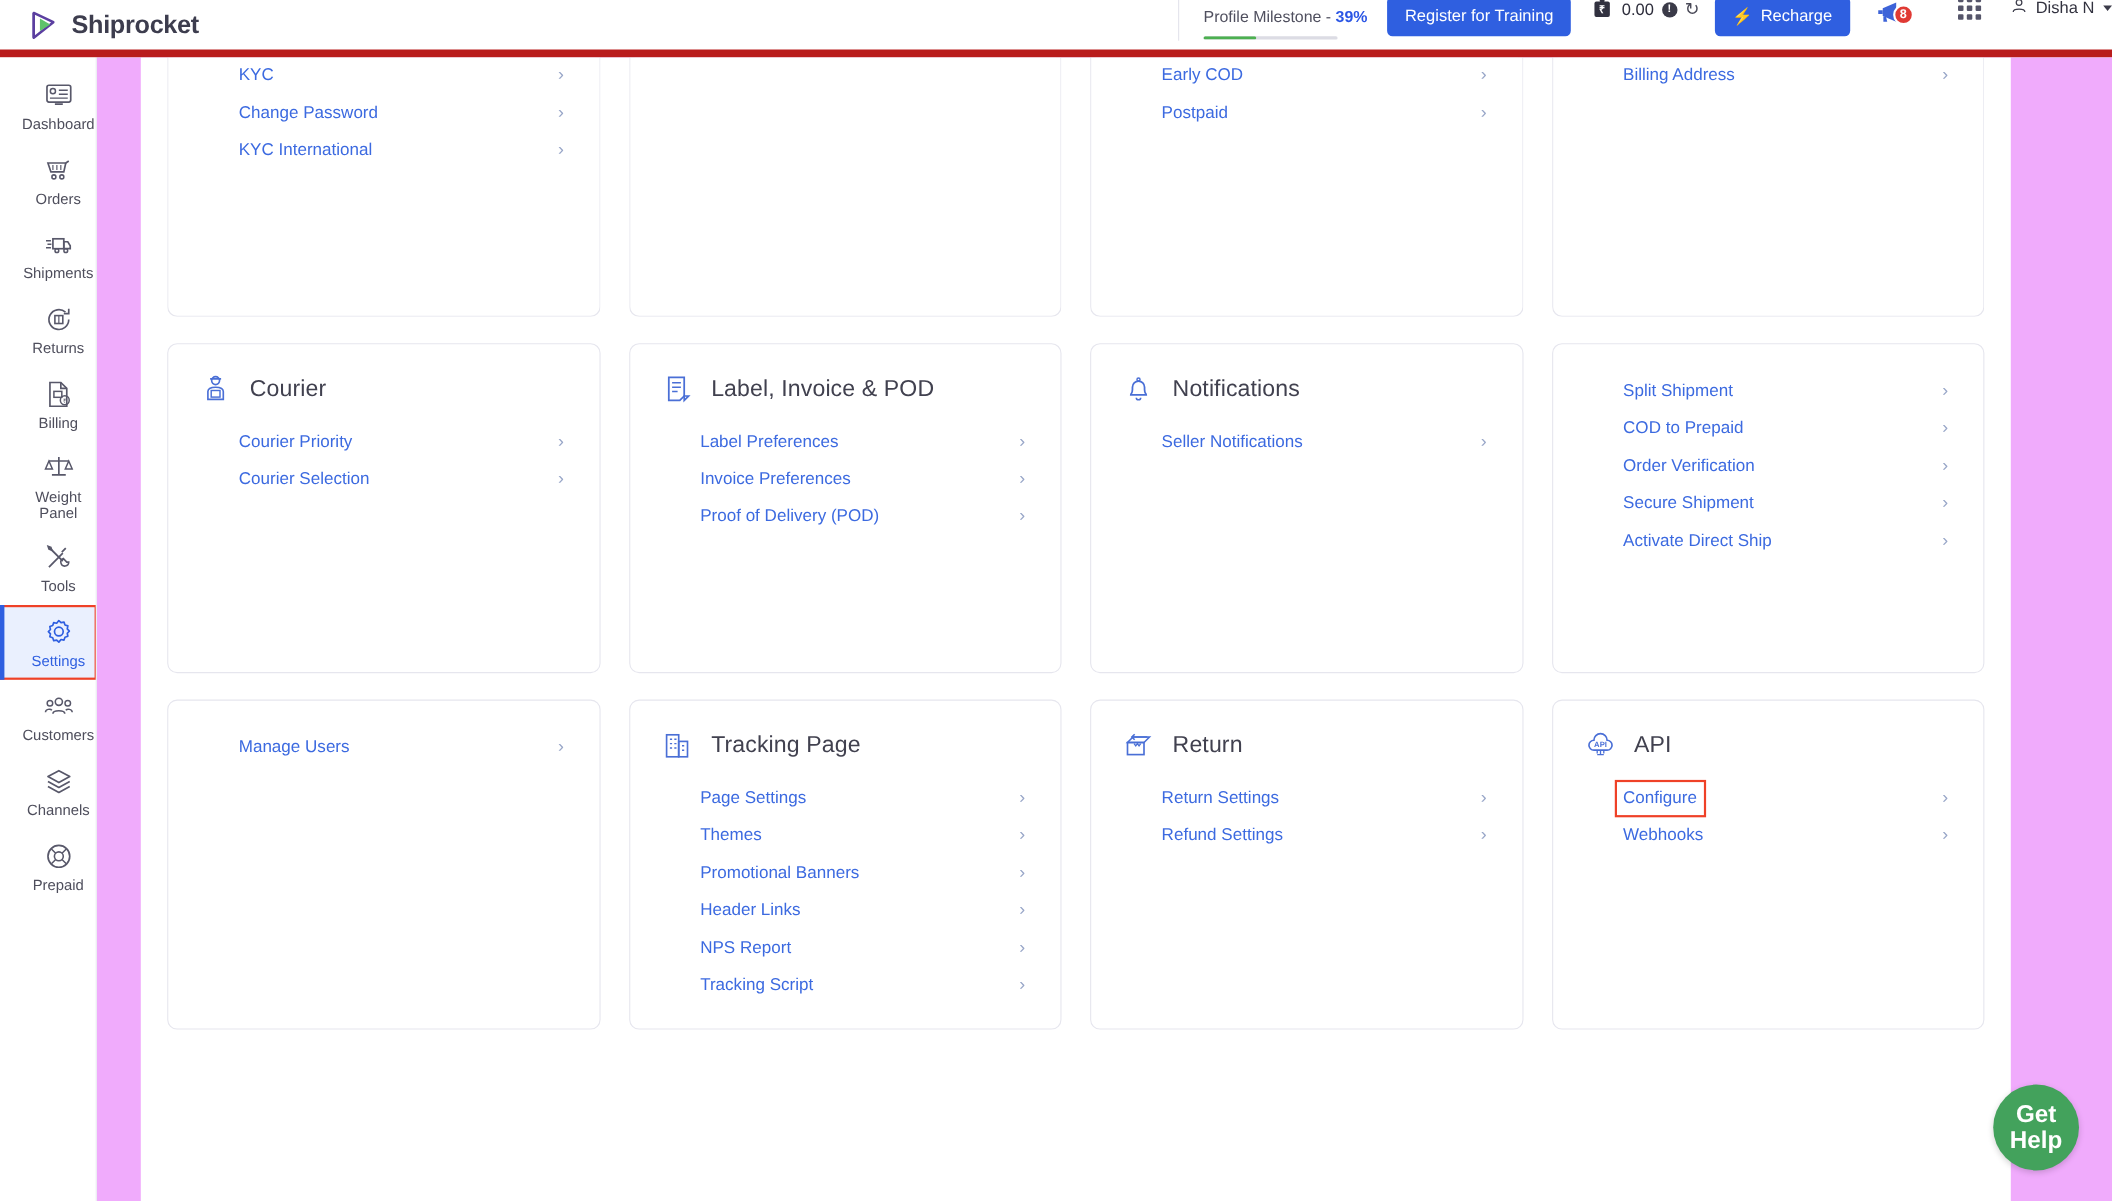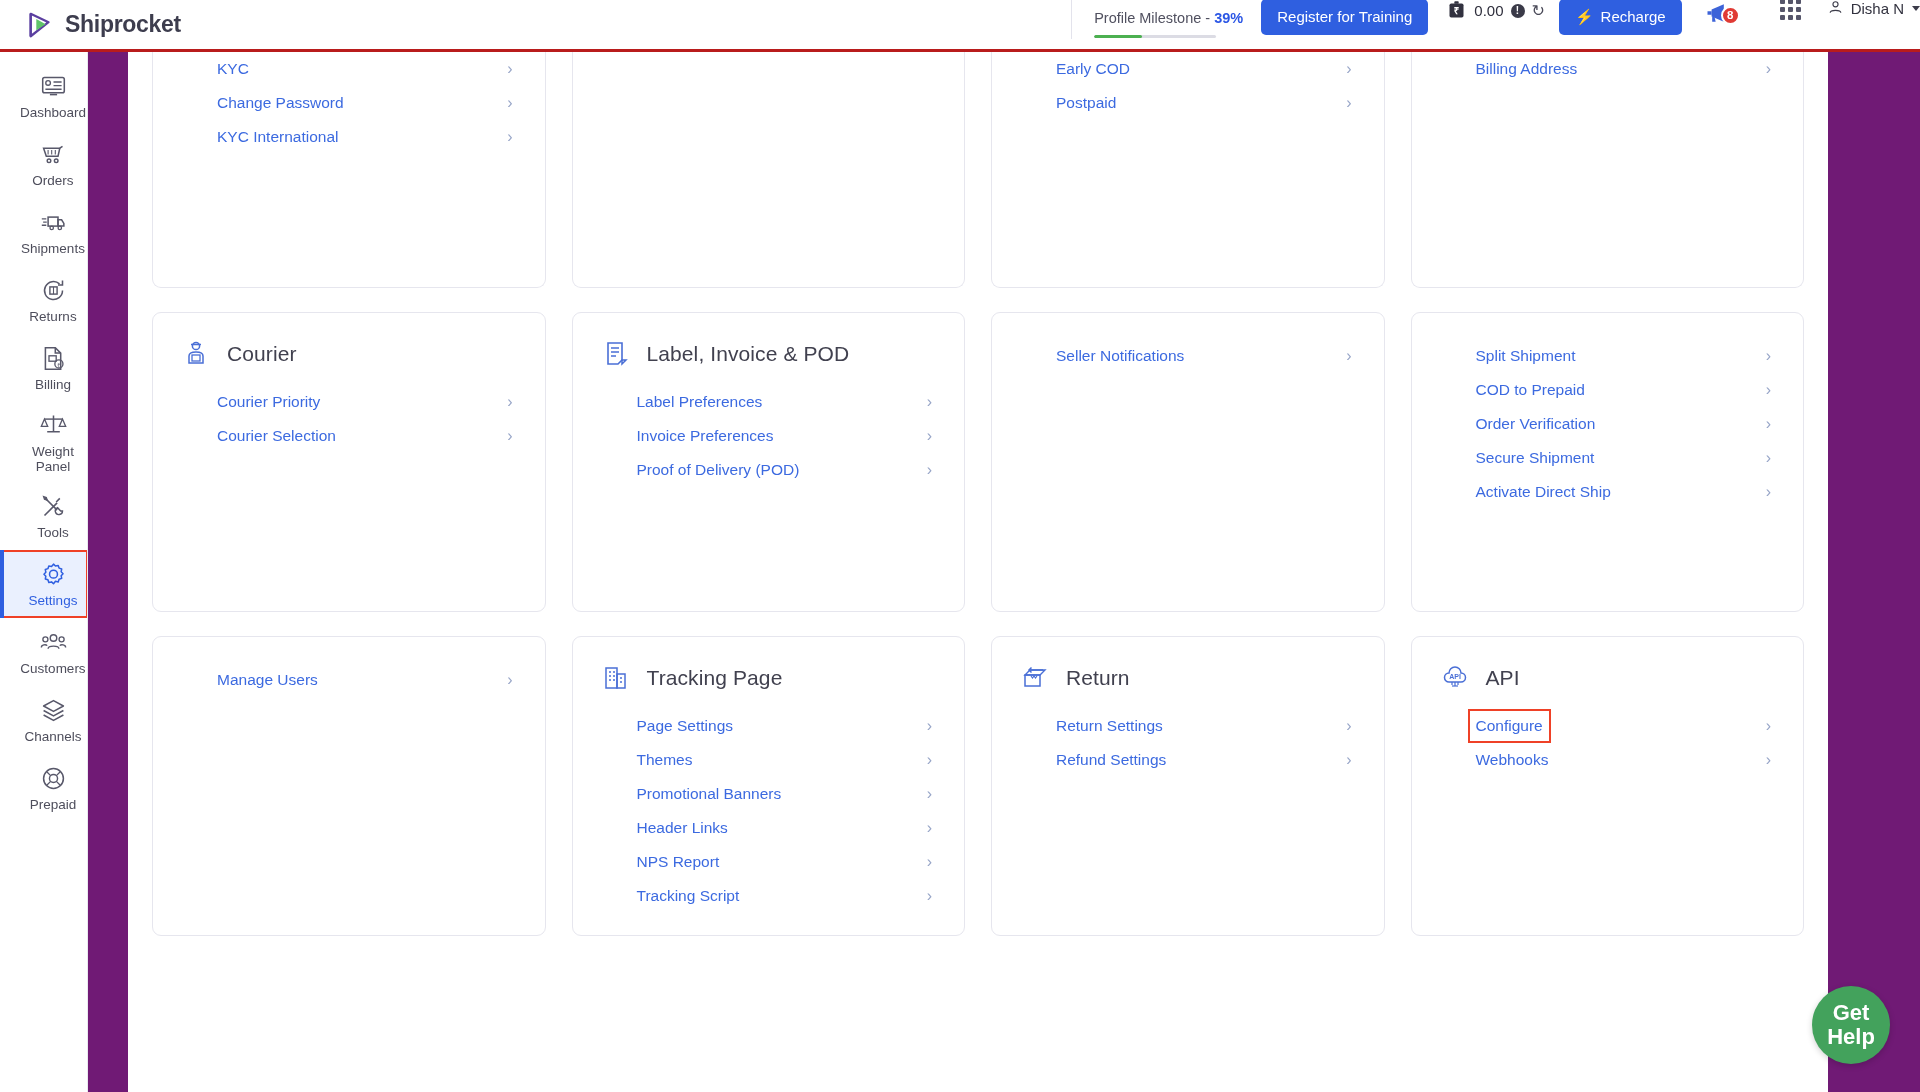--- a/index.html
+++ b/index.html
@@ -12,21 +12,21 @@
     background: #ffffff;
   }
 
   
   .header {
     position: absolute;
     top: 0; left: 0;
     width: 1920px;
     height: 52px;
     background: #ffffff;
-    border-bottom: 3px solid #b91c1c;
+    border-bottom: 7px solid #b91c1c;
     display: flex;
     align-items: center;
     z-index: 40;
   }
   .brand {
     display: flex;
     align-items: center;
     gap: 9px;
     padding-left: 26px;
     width: 260px;
@@ -216,21 +216,21 @@
     outline-offset: -2px;
   }
   .nav-icon { height: 30px; display: flex; align-items: center; justify-content: center; }
 
   
   .main {
     position: absolute;
     top: 52px; left: 88px;
     width: 1832px;
     height: 1040px;
-    background: #701a75;
+    background: #f0abfc;
     overflow: hidden;
   }
   .content {
     position: absolute;
     top: 0; left: 40px;
     width: 1700px;
     min-height: 1040px;
     background: #ffffff;
     padding: 0 24px;
   }
@@ -620,20 +620,30 @@
           <span class="link-text">Invoice Preferences</span>
           <span class="chev">›</span>
         </div>
         <div class="link-row">
           <span class="link-text">Proof of Delivery (POD)</span>
           <span class="chev">›</span>
         </div>
       </div>
 
       <div class="card">
+        <div class="card-head">
+          <span class="card-icon">
+            <svg viewBox="0 0 30 30" width="30" height="30">
+                <path d="M8 20c0-1 1.5-1.5 1.5-5v-2a5.5 5.5 0 0 1 11 0v2c0 3.5 1.5 4 1.5 5z" fill="none" stroke="#4a6fd6" stroke-width="1.6"></path>
+                <circle cx="15" cy="6" r="1.4" fill="none" stroke="#4a6fd6" stroke-width="1.3"></circle>
+                <path d="M13 22.5a2 2 0 0 0 4 0" fill="none" stroke="#4a6fd6" stroke-width="1.4"></path>
+              </svg>
+          </span>
+          <span class="card-title">Notifications</span>
+        </div>
         <div class="link-row">
           <span class="link-text">Seller Notifications</span>
           <span class="chev">›</span>
         </div>
       </div>
 
       <div class="card">
         <div class="link-row">
           <span class="link-text">Split Shipment</span>
           <span class="chev">›</span>

